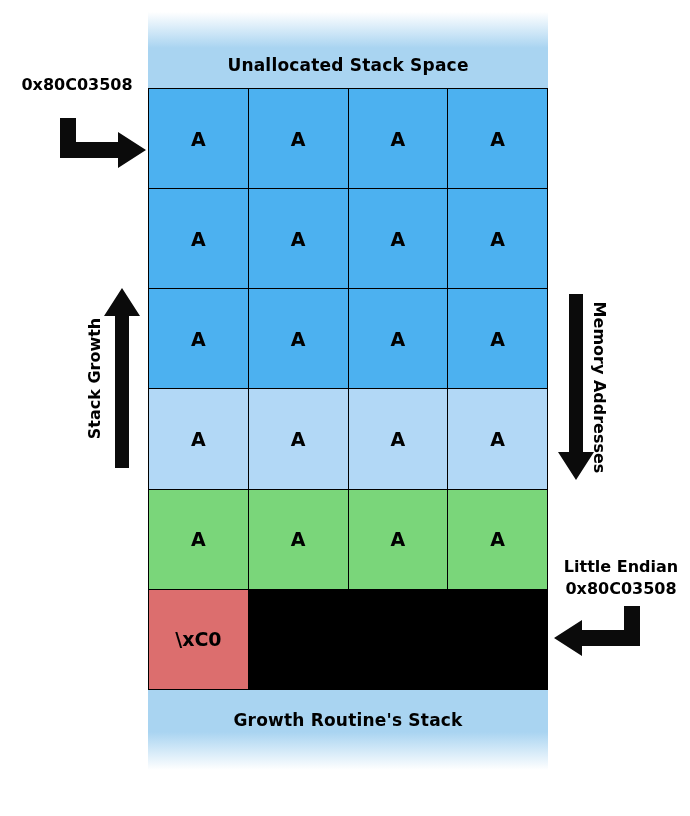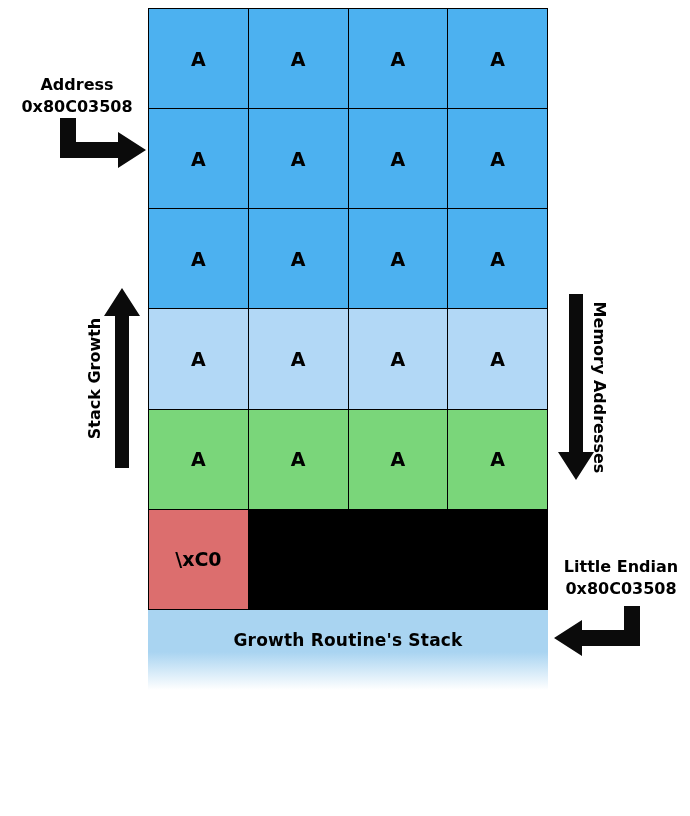--- a/index.html
+++ b/index.html
@@ -38,20 +38,23 @@
   .stack-growth span{transform:rotate(-90deg);}
   .memory-addresses{left:588px;top:296px;width:24px;height:182px;}
   .memory-addresses span{transform:rotate(90deg);}
   .arrow{position:absolute;}
   .arrow svg{display:block;}
 </style>
 </head>
 <body>
 
 <div class="stack">
+  <div class="band band-top">
+    <span>Unallocated Stack Space</span>
+  </div>
 
   <div class="grid">
     <div class="cell c-blue">A</div>
     <div class="cell c-blue">A</div>
     <div class="cell c-blue">A</div>
     <div class="cell c-blue">A</div>
 
     <div class="cell c-blue">A</div>
     <div class="cell c-blue">A</div>
     <div class="cell c-blue">A</div>
@@ -74,21 +77,20 @@
 
     <div class="cell c-red">\xC0</div>
   </div>
 
   <div class="band band-bottom">
     <span>Growth Routine's Stack</span>
   </div>
 </div>
 
 <div class="ann address-label">
-  <div>Address</div>
   <div>0x80C03508</div>
 </div>
 
 <div class="arrow" style="left:60px;top:118px;">
   <svg width="88" height="50" viewBox="0 0 88 50">
     <polygon points="0,0 16,0 16,24 58,24 58,14 86,32 58,50 58,40 0,40" fill="#0b0b0b"></polygon>
   </svg>
 </div>
 
 <div class="vlabel stack-growth">

